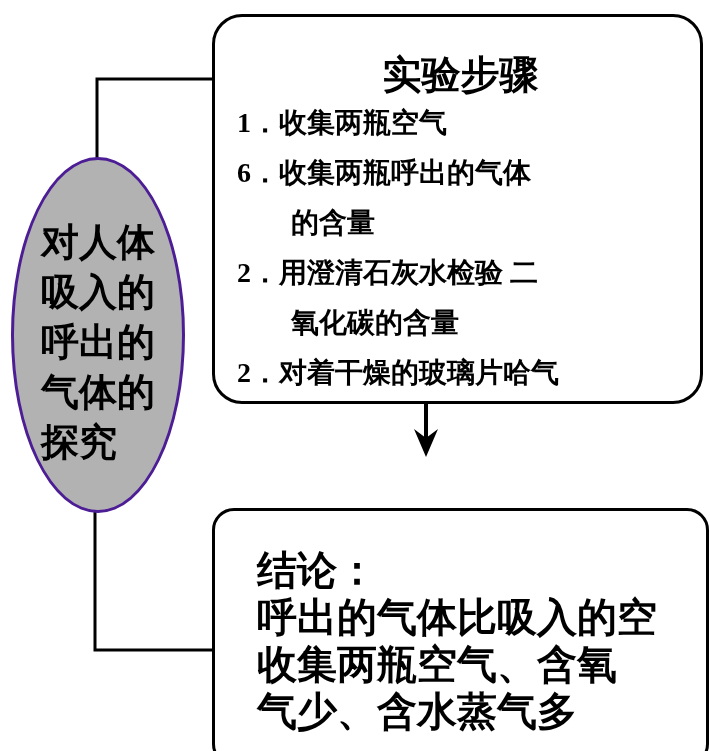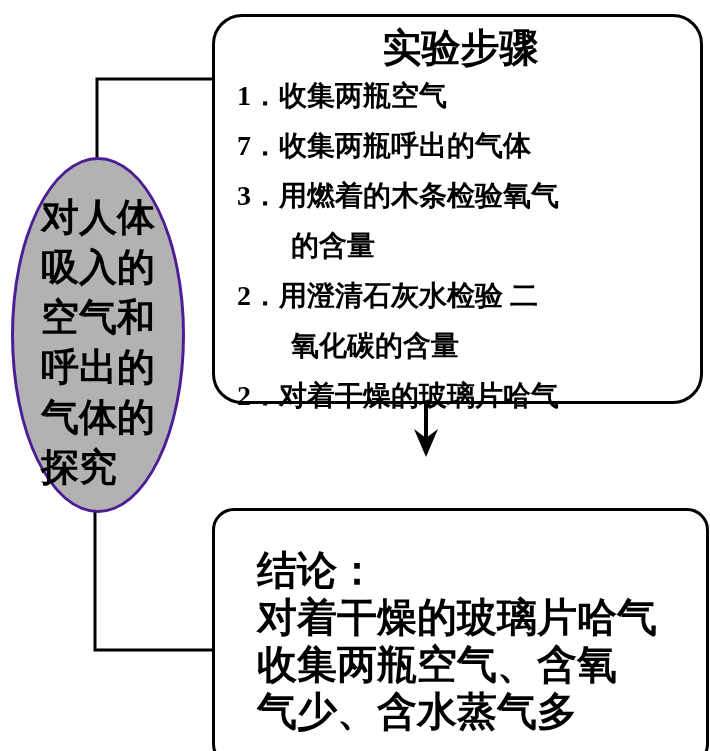--- a/index.html
+++ b/index.html
@@ -48,20 +48,21 @@
   .steps-box {
     left: 212px; top: 14px;
     width: 491px; height: 390px;
     padding: 7px 6px 0 12px;
   }
   .steps-title {
     text-align: center;
     font-size: 39px;
     line-height: 47px;
     font-weight: bold;
+    margin-top: 27px;
   }
   .step-line {
     font-size: 28px;
     line-height: 50px;
     font-weight: bold;
     padding-left: 10px;
     white-space: nowrap;
   }
   .step-line.indent { padding-left: 64px; }
   .conclusion-box {
@@ -86,38 +87,36 @@
     <polyline points="97,158 97,79 213,79" fill="none" stroke="#000000" stroke-width="3"></polyline>
     <polyline points="95,511 95,650 213,650" fill="none" stroke="#000000" stroke-width="3"></polyline>
     <line x1="426" y1="402" x2="426" y2="438" stroke="#000000" stroke-width="4"></line>
     <polygon points="414,429 426,438 438,429 426,457" fill="#000000"></polygon>
   </svg>
 
   <div class="topic-ellipse" style="background: rgb(178, 178, 178);">
     <div class="ellipse-text">
       <div>对人体</div>
       <div>吸入的</div>
-      <div>空气和</div>
       <div>呼出的</div>
       <div>气体的</div>
       <div>探究</div>
     </div>
   </div>
 
   <div class="box steps-box">
     <div class="steps-title">实验步骤</div>
     <div class="step-line">1．收集两瓶空气</div>
-    <div class="step-line">7．收集两瓶呼出的气体</div>
-    <div class="step-line">3．用燃着的木条检验氧气</div>
+    <div class="step-line">6．收集两瓶呼出的气体</div>
     <div class="step-line indent">的含量</div>
     <div class="step-line">2．用澄清石灰水检验 二</div>
     <div class="step-line indent">氧化碳的含量</div>
     <div class="step-line">2．对着干燥的玻璃片哈气</div>
   </div>
 
   <div class="box conclusion-box">
     <div class="conclusion-line">结论：</div>
-    <div class="conclusion-line">对着干燥的玻璃片哈气</div>
+    <div class="conclusion-line">呼出的气体比吸入的空</div>
     <div class="conclusion-line">收集两瓶空气、含氧</div>
     <div class="conclusion-line">气少、含水蒸气多</div>
   </div>
 
 </div>
 
 </body></html>

